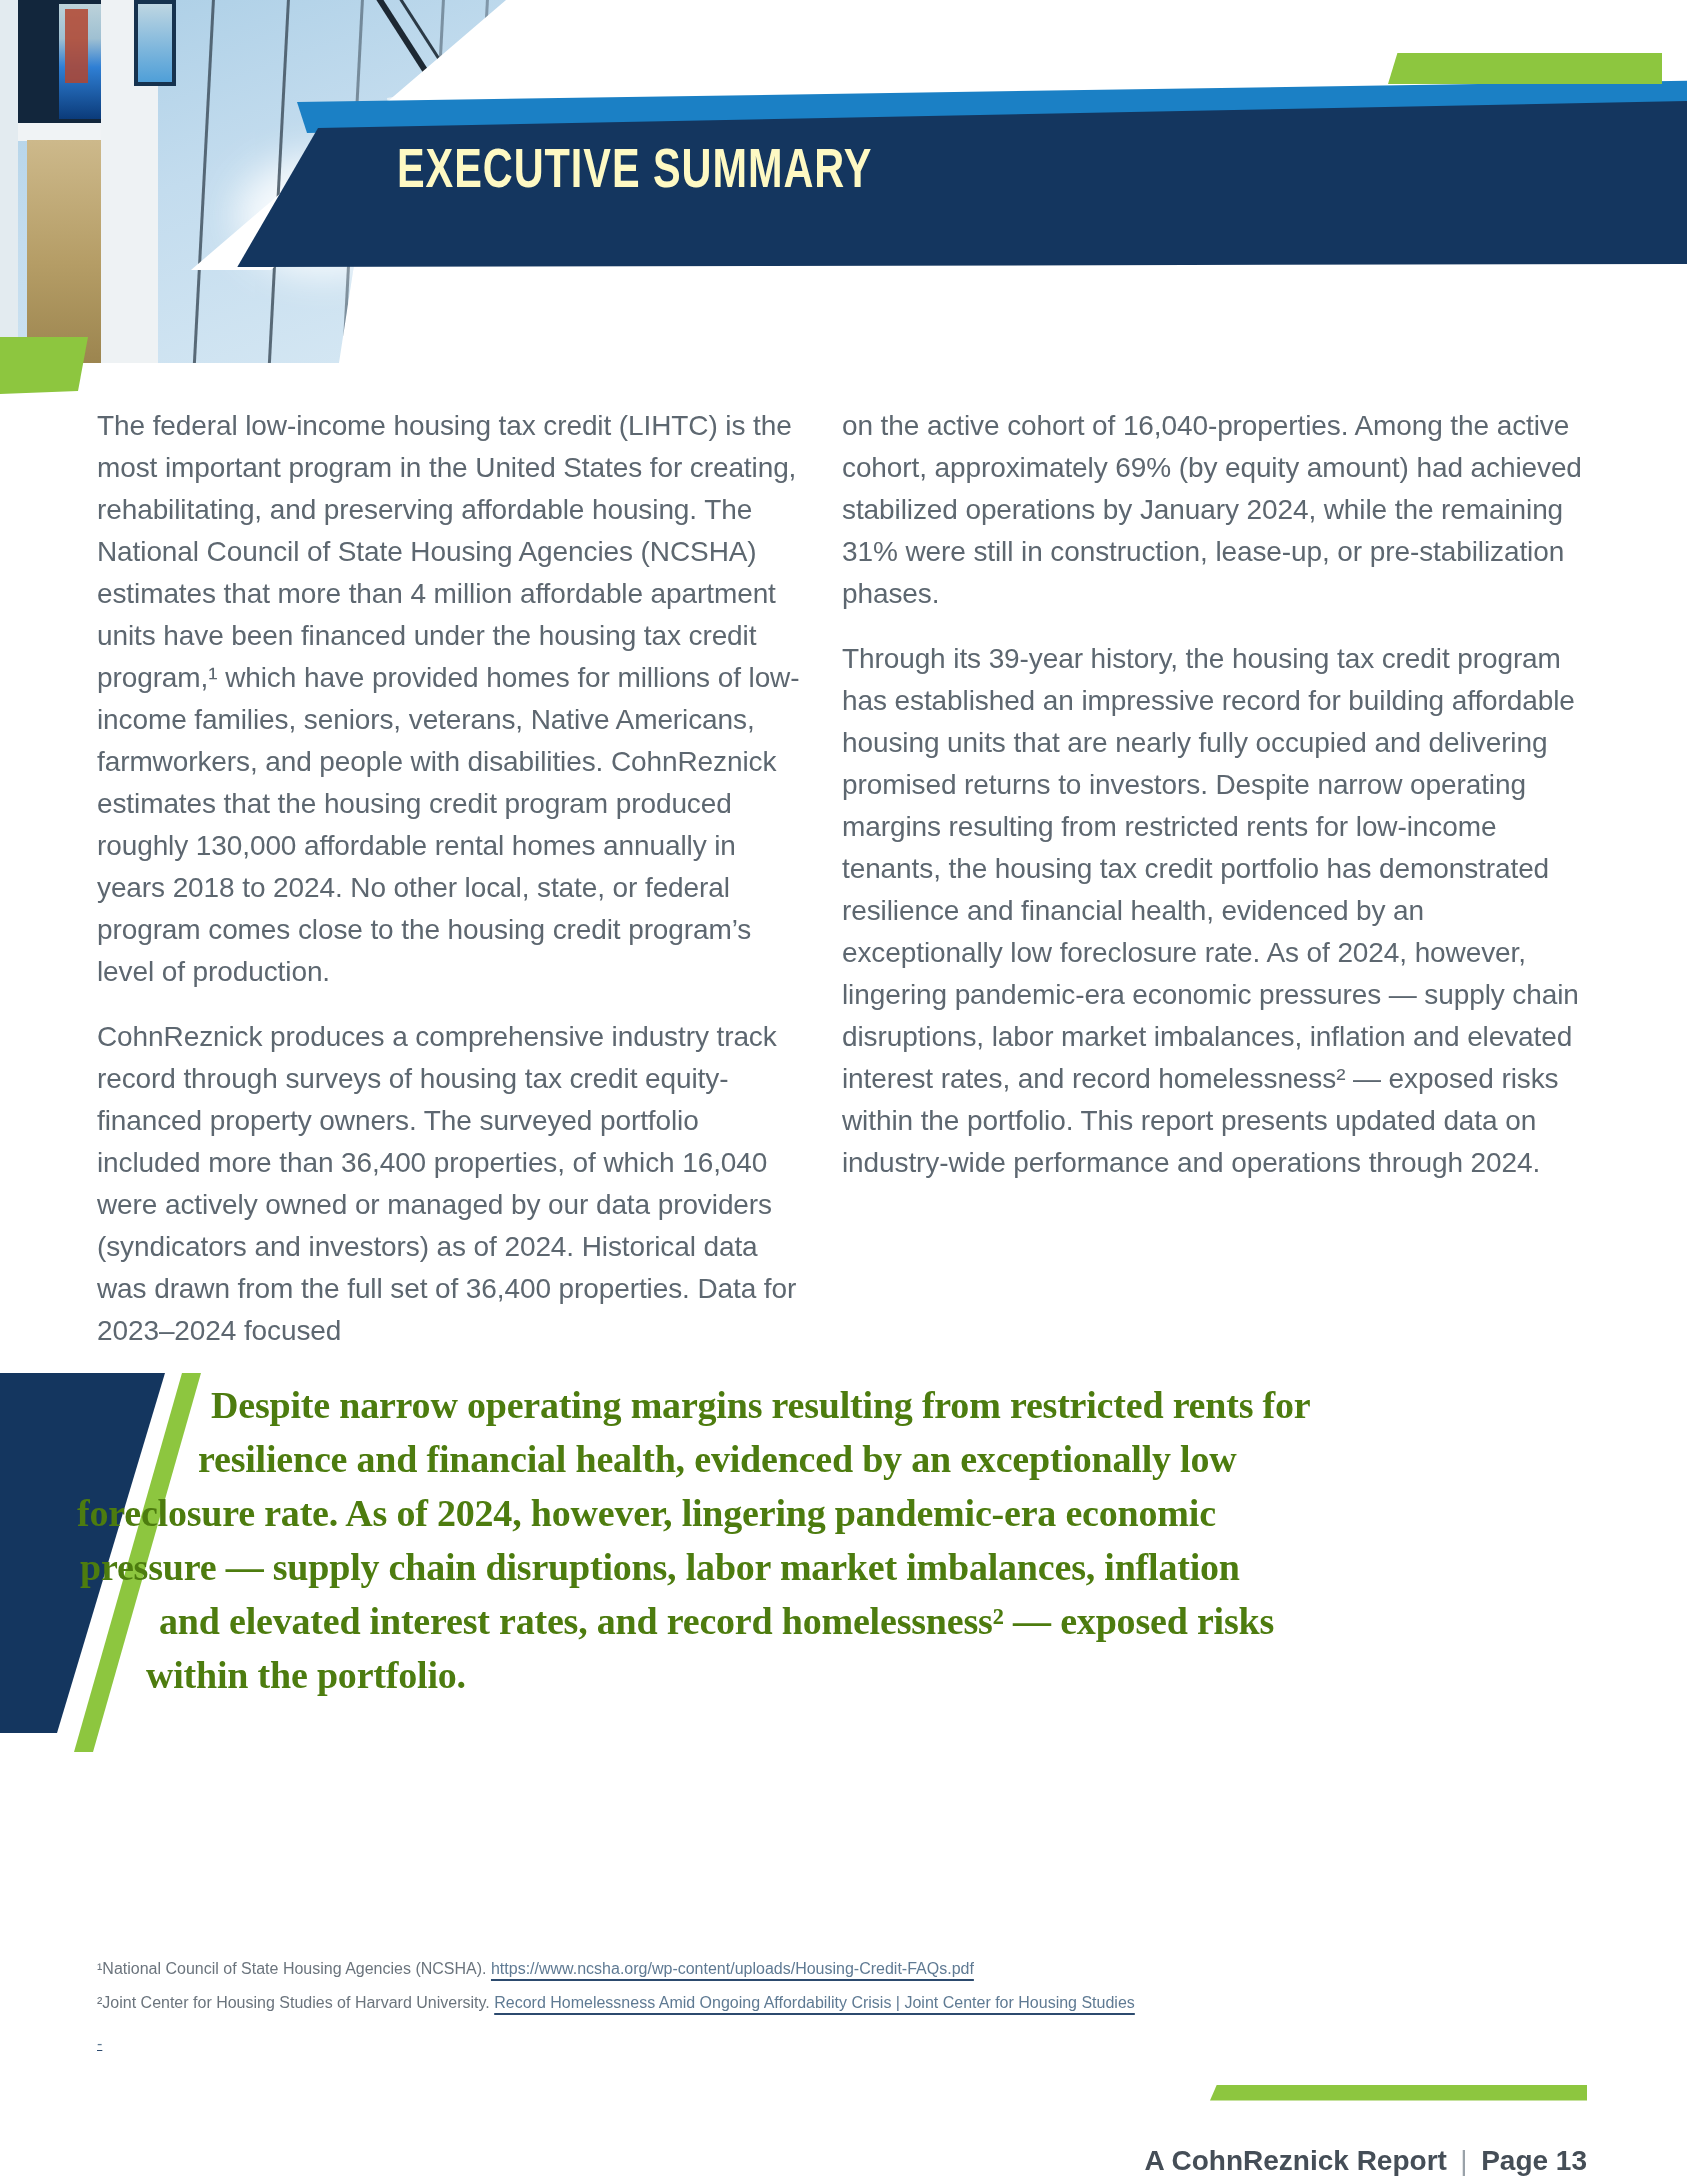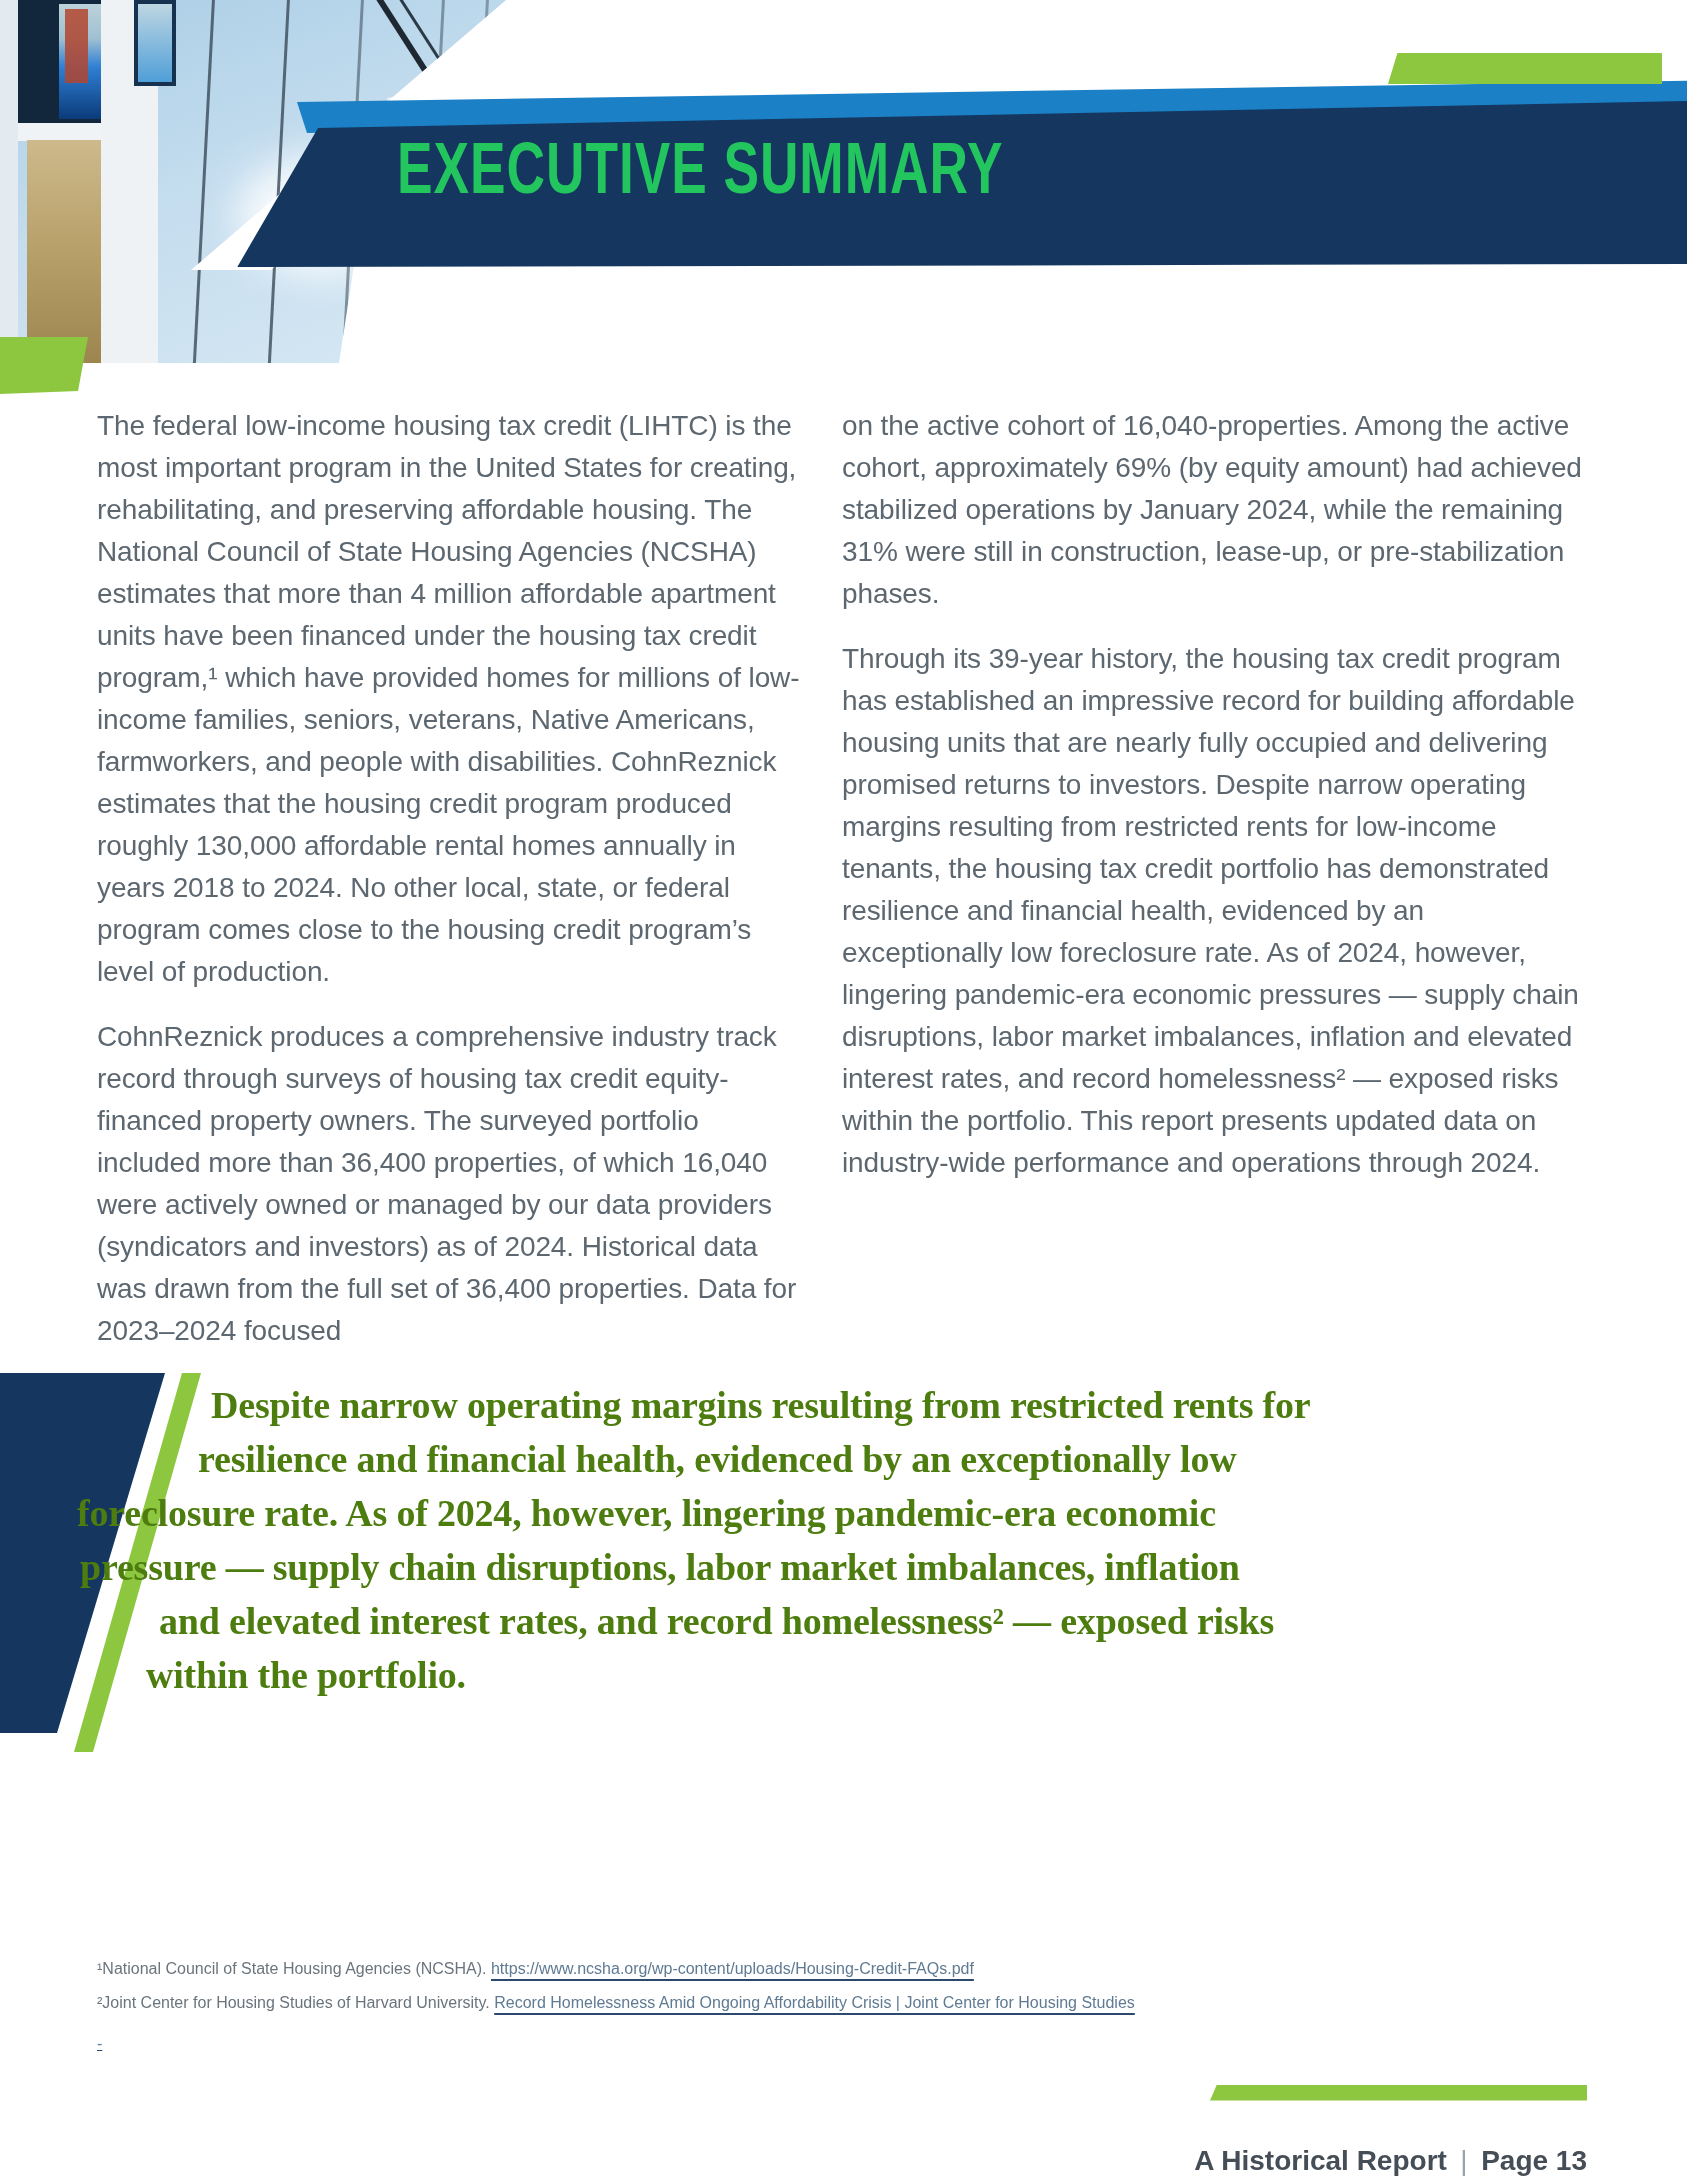--- a/index.html
+++ b/index.html
@@ -32,22 +32,22 @@
       transform:rotate(-32.7deg);transform-origin:top left;}
   .ph-rail-thin{left:391px;top:-13.5px;width:2.7px;height:290px;background:#2c3a46;
       transform:rotate(-32.7deg);transform-origin:top left;}
 
   .white-gap{left:191px;top:0;width:364px;height:270px;background:#ffffff;
       clip-path:polygon(315px 0,362px 0,80px 270px,0 270px);}
   .blue-strip{left:297px;top:70px;width:1390px;height:65px;background:#1b80c5;
       clip-path:polygon(0 32px,1390px 10.8px,1390px 34px,10px 63px);}
   .navy-banner{left:236px;top:101px;width:1451px;height:166px;background:#14365f;
       clip-path:polygon(82px 27px,1451px 0,1451px 163px,1.3px 166px);}
-  .banner-title{position:absolute;left:161px;top:23.6px;font-size:72px;line-height:86px;
-      font-weight:600;color:#22c55e;letter-spacing:1.3px;white-space:nowrap;}
+  .banner-title{position:absolute;left:161px;top:23.6px;font-size:56px;line-height:86px;
+      font-weight:600;color:#fef9c3;letter-spacing:1.3px;white-space:nowrap;}
   .condense{display:inline-block;transform:scaleX(0.74);transform-origin:0 50%;}
   .green-tr{left:1388px;top:53px;width:274px;height:31px;background:#8dc63f;
       clip-path:polygon(9.4px 0,274px 0,274px 31px,0 31px);}
   .green-bl{left:0;top:337px;width:89px;height:57px;background:#8dc63f;
       clip-path:polygon(0 0,88px 0,78px 54px,0 57px);}
 
   
   .col{top:405px;color:#5d6770;font-size:28px;line-height:42px;letter-spacing:-0.1px;text-align:left;}
   .col p{margin:0 0 23px 0;}
   .col-left{left:97px;width:712px;}
@@ -141,17 +141,17 @@
   </div>
 
   <div class="abs footnotes">
     <p><span>¹National Council of State Housing Agencies (NCSHA). </span><a class="fn-link">https://www.ncsha.org/wp-content/uploads/Housing-Credit-FAQs.pdf</a></p>
     <p><span>²Joint Center for Housing Studies of Harvard University. </span><a class="fn-link">Record Homelessness Amid Ongoing Affordability Crisis | Joint Center for Housing Studies</a></p>
     <div class="stray">-</div>
   </div>
 
   <div class="abs footer-bar"></div>
   <div class="abs footer-text">
-    <span>A Historical Report</span><span class="footer-sep">|</span><span>Page 13</span>
+    <span>A CohnReznick Report</span><span class="footer-sep">|</span><span>Page 13</span>
   </div>
 
 </div>
 
 
 </body></html>

